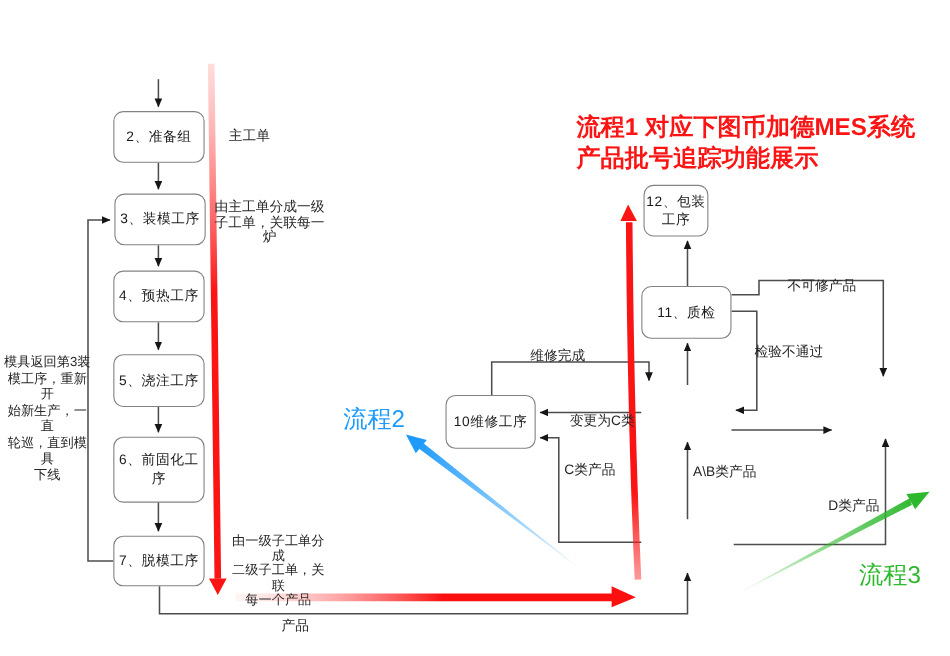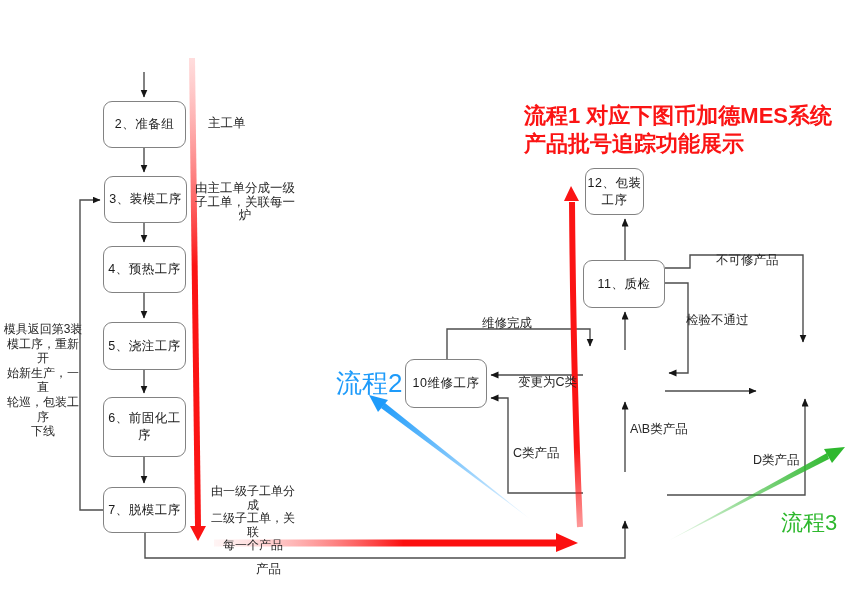--- a/index.html
+++ b/index.html
@@ -9,22 +9,22 @@
   .box{position:absolute;box-sizing:border-box;background:#ffffff;
        border:1.4px solid var(--box-border,#828282);border-radius:9px;
        display:flex;align-items:center;justify-content:center;
        font-size:12.5px;color:#1a1a1a;letter-spacing:.5px;text-align:center;z-index:3;}
   .lbl{position:absolute;font-size:12.5px;color:#262626;white-space:pre-line;
        line-height:13.5px;z-index:2;}
   .center{text-align:center;}
   .flow1-title{position:absolute;left:524px;top:102px;width:340px;
        font-size:22px;font-weight:bold;color:var(--flow1-red,#fb1414);
        line-height:28px;white-space:pre-line;z-index:4;}
-  .flow2-label{position:absolute;left:312px;top:366px;font-size:26px;
-       color:var(--flow2-blue,#1e9bfa);z-index:4;margin-left:24px;}
+  .flow2-label{position:absolute;left:312px;top:366px;font-size:22px;
+       color:var(--flow2-blue,#1e9bfa);z-index:4;}
   .flow3-label{position:absolute;left:781px;top:508px;font-size:22px;
        color:var(--flow3-green,#2eb82e);z-index:4;}
 </style>
 </head>
 <body>
 
 <div class="stage">
 
   <svg width="864" height="596" viewBox="0 0 864 596">
     <defs>
@@ -124,29 +124,29 @@
       <span>12、包装工序</span>
     </div>
 
   <div class="lbl" style="left:208px;top:117px">主工单</div>
   <div class="lbl center" style="left:194px;top:182px;width:102px">由主工单分成一级
 子工单，关联每一
 炉</div>
   <div class="lbl center" style="left:2px;top:322px;width:82px;font-size:12px;line-height:14.6px">模具返回第3装
 模工序，重新开
 始新生产，一直
-轮巡，包装工序
+轮巡，直到模具
 下线</div>
   <div class="lbl center" style="left:206px;top:485px;width:94px;font-size:12px">由一级子工单分成
 二级子工单，关联
 每一个产品</div>
   <div class="lbl" style="left:256px;top:563px">产品</div>
   <div class="lbl" style="left:482px;top:317px">维修完成</div>
   <div class="lbl" style="left:518px;top:376px">变更为C类</div>
-  <div class="lbl" style="left:513px;top:447px">C类产品</div>
+  <div class="lbl" style="left:513px;top:421px">C类产品</div>
   <div class="lbl" style="left:630px;top:423px">A\B类产品</div>
   <div class="lbl" style="left:753px;top:454px">D类产品</div>
   <div class="lbl" style="left:716px;top:254px">不可修产品</div>
   <div class="lbl" style="left:686px;top:314px">检验不通过</div>
 
   <div class="flow1-title">流程1 对应下图币加德MES系统
 产品批号追踪功能展示</div>
   <div class="flow2-label">流程2</div>
   <div class="flow3-label">流程3</div>
 

